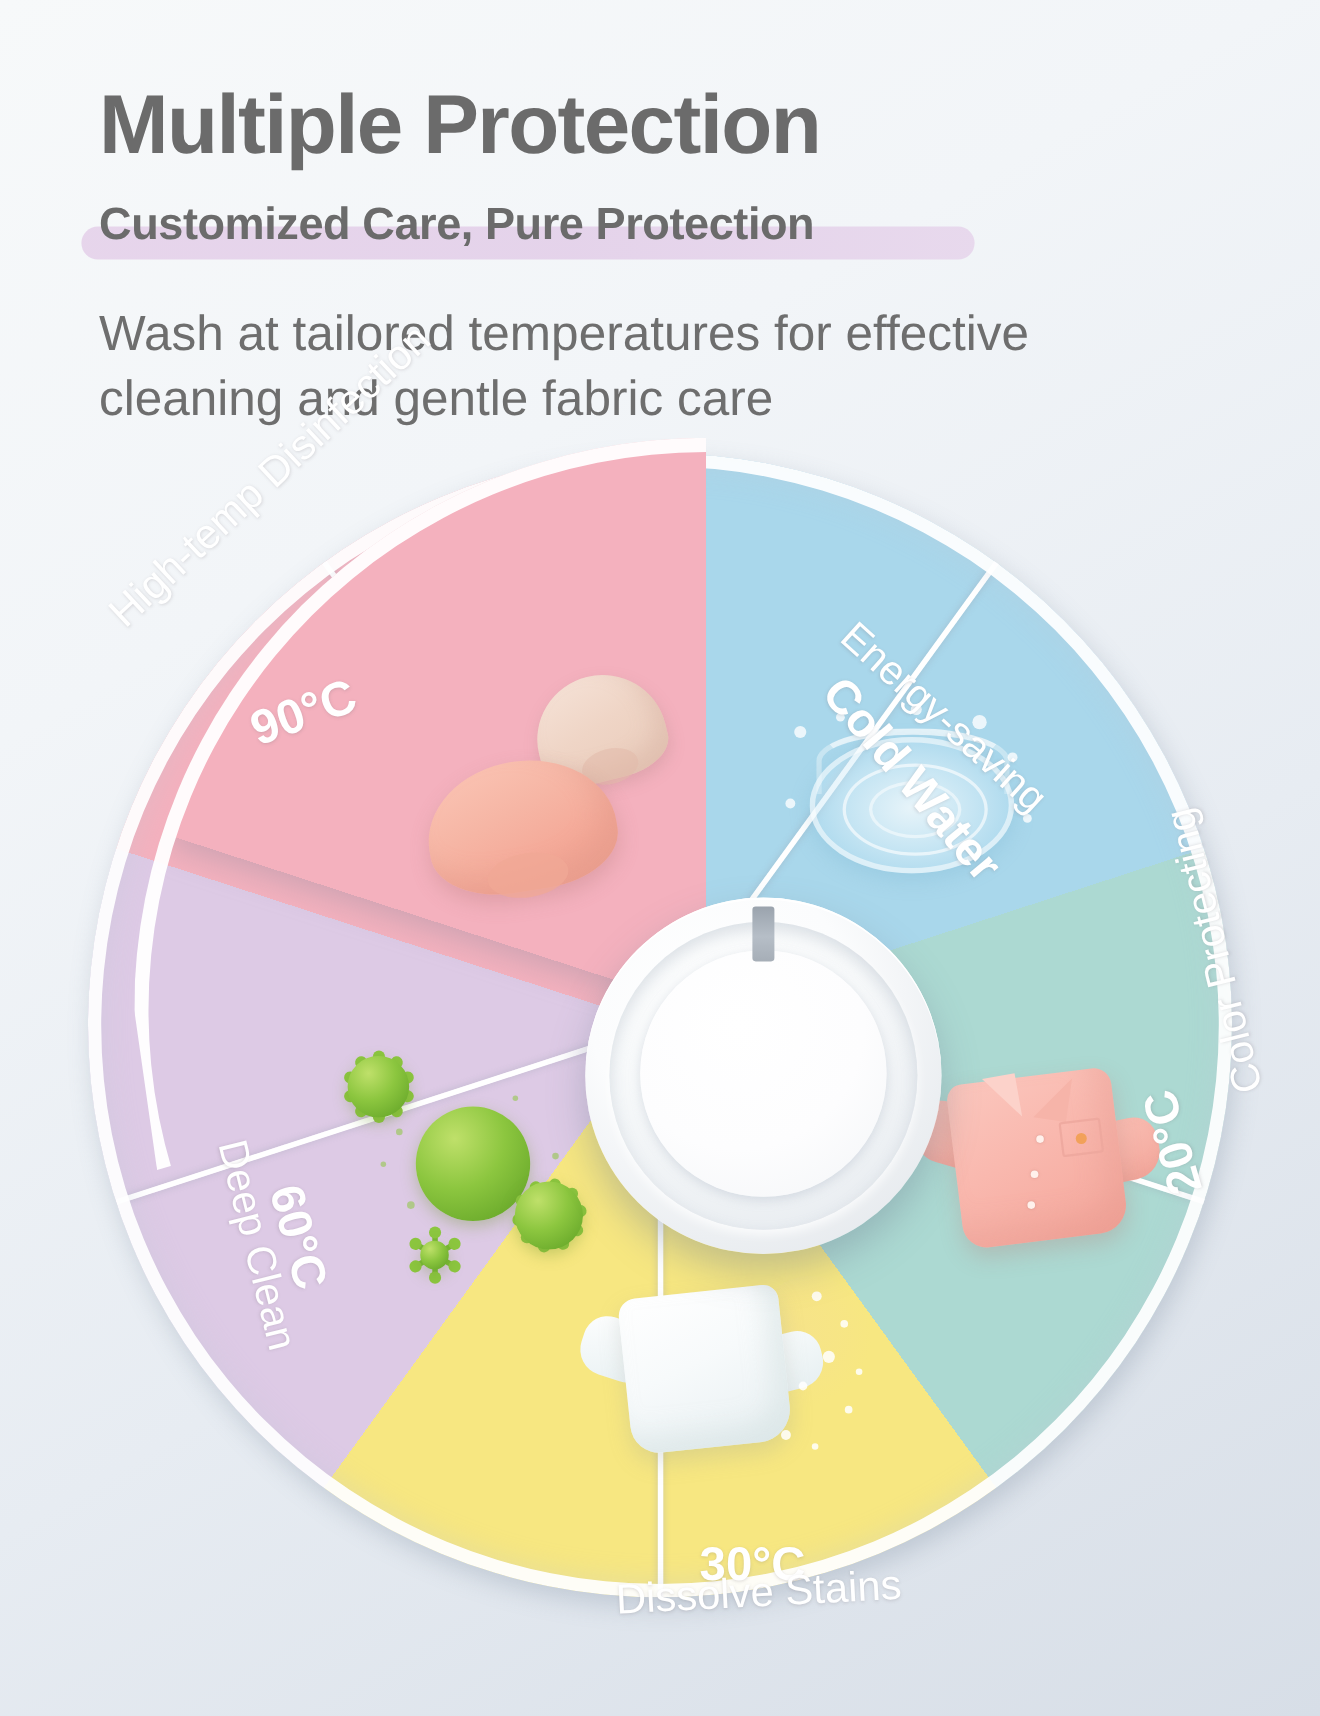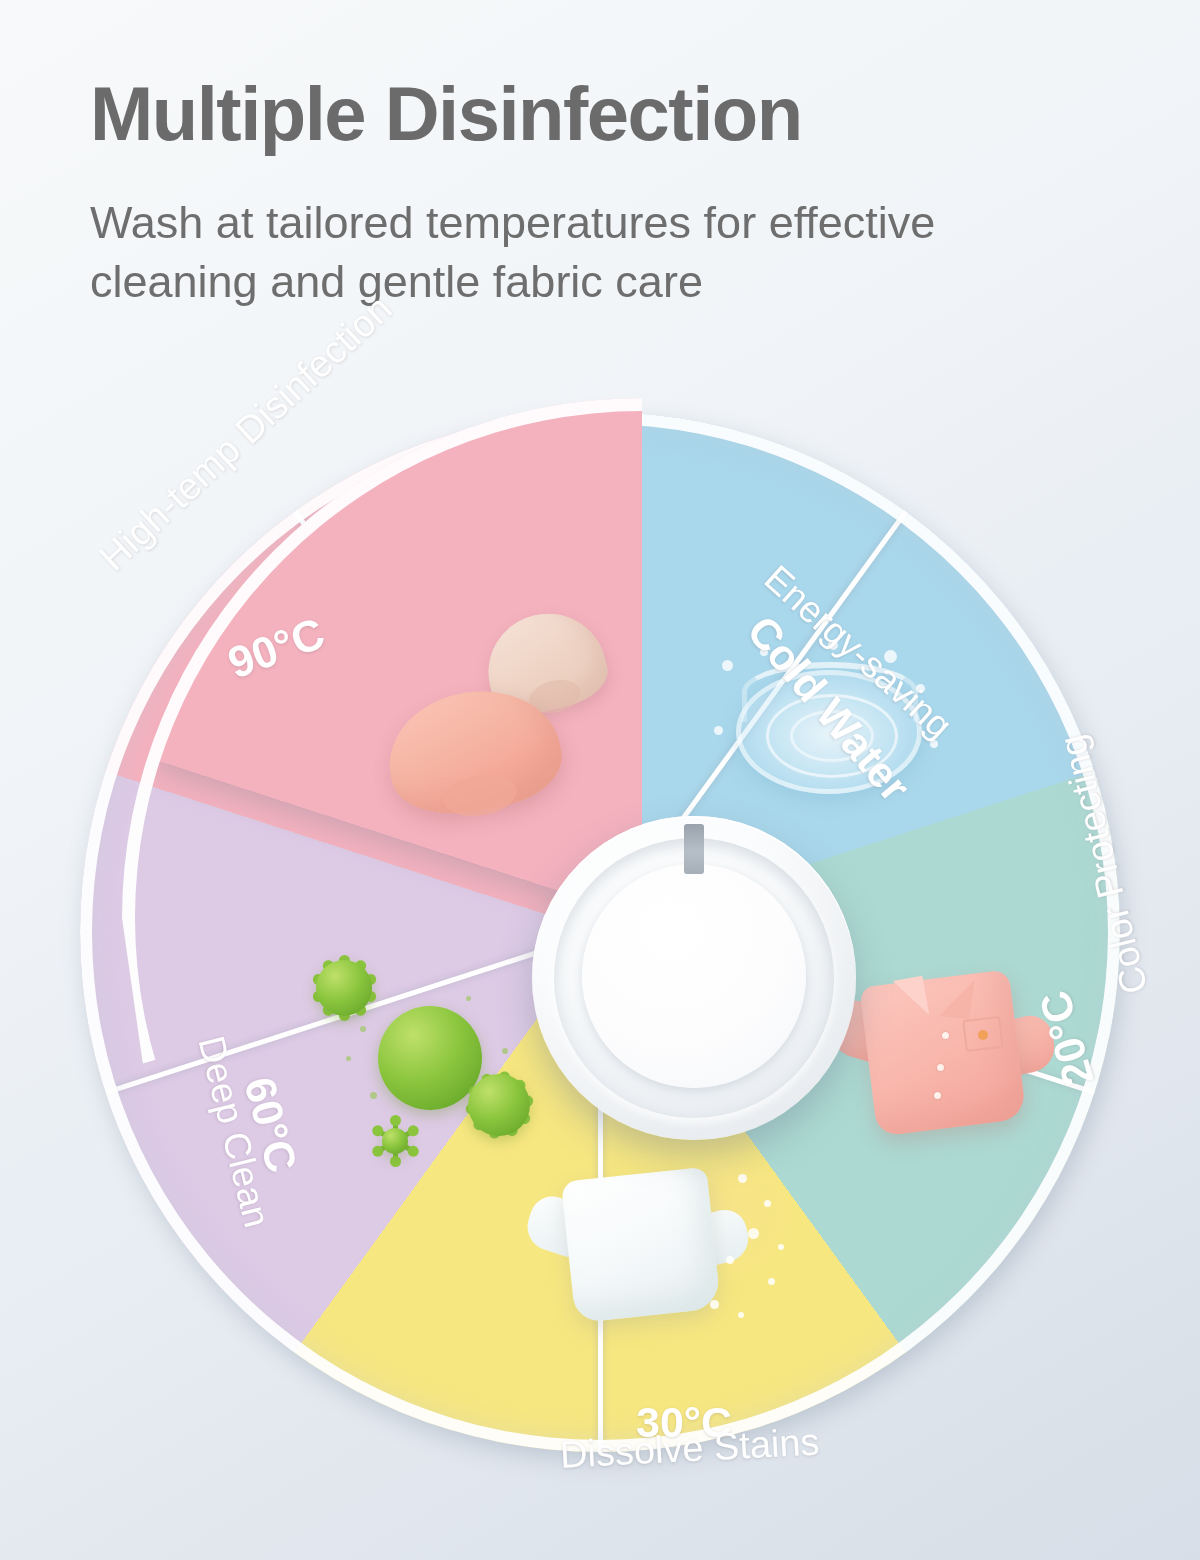--- a/index.html
+++ b/index.html
@@ -310,22 +310,26 @@
   .g-big  { left:62px;  top:54px;  width:104px; height:104px; }
   .g-m1   { left:0px;   top:8px;   width:56px;  height:56px; }
   .g-m2   { left:152px; top:122px; width:62px;  height:62px; }
   .g-s1   { left:66px;  top:176px; width:26px;  height:26px; }
   .dustspec { position:absolute; border-radius:50%; background:rgba(140,198,63,.55); }
 </style>
 </head>
 <body>
 
 <div class="header">
-  <div class="title">Multiple Disinfection</div>
-
+  <div class="title">Multiple Protection</div>
+
+  <div class="subtitle-wrap">
+    <div class="subtitle-hl"></div>
+    <div class="subtitle">Customized Care, Pure Protection</div>
+  </div>
 
   <div class="desc">Wash at tailored temperatures for effective cleaning and gentle fabric care</div>
 </div>
 
 <div class="wheel-stage">
   <div class="wheel">
 
     <div class="rim"></div>
 
     <div class="disc">

